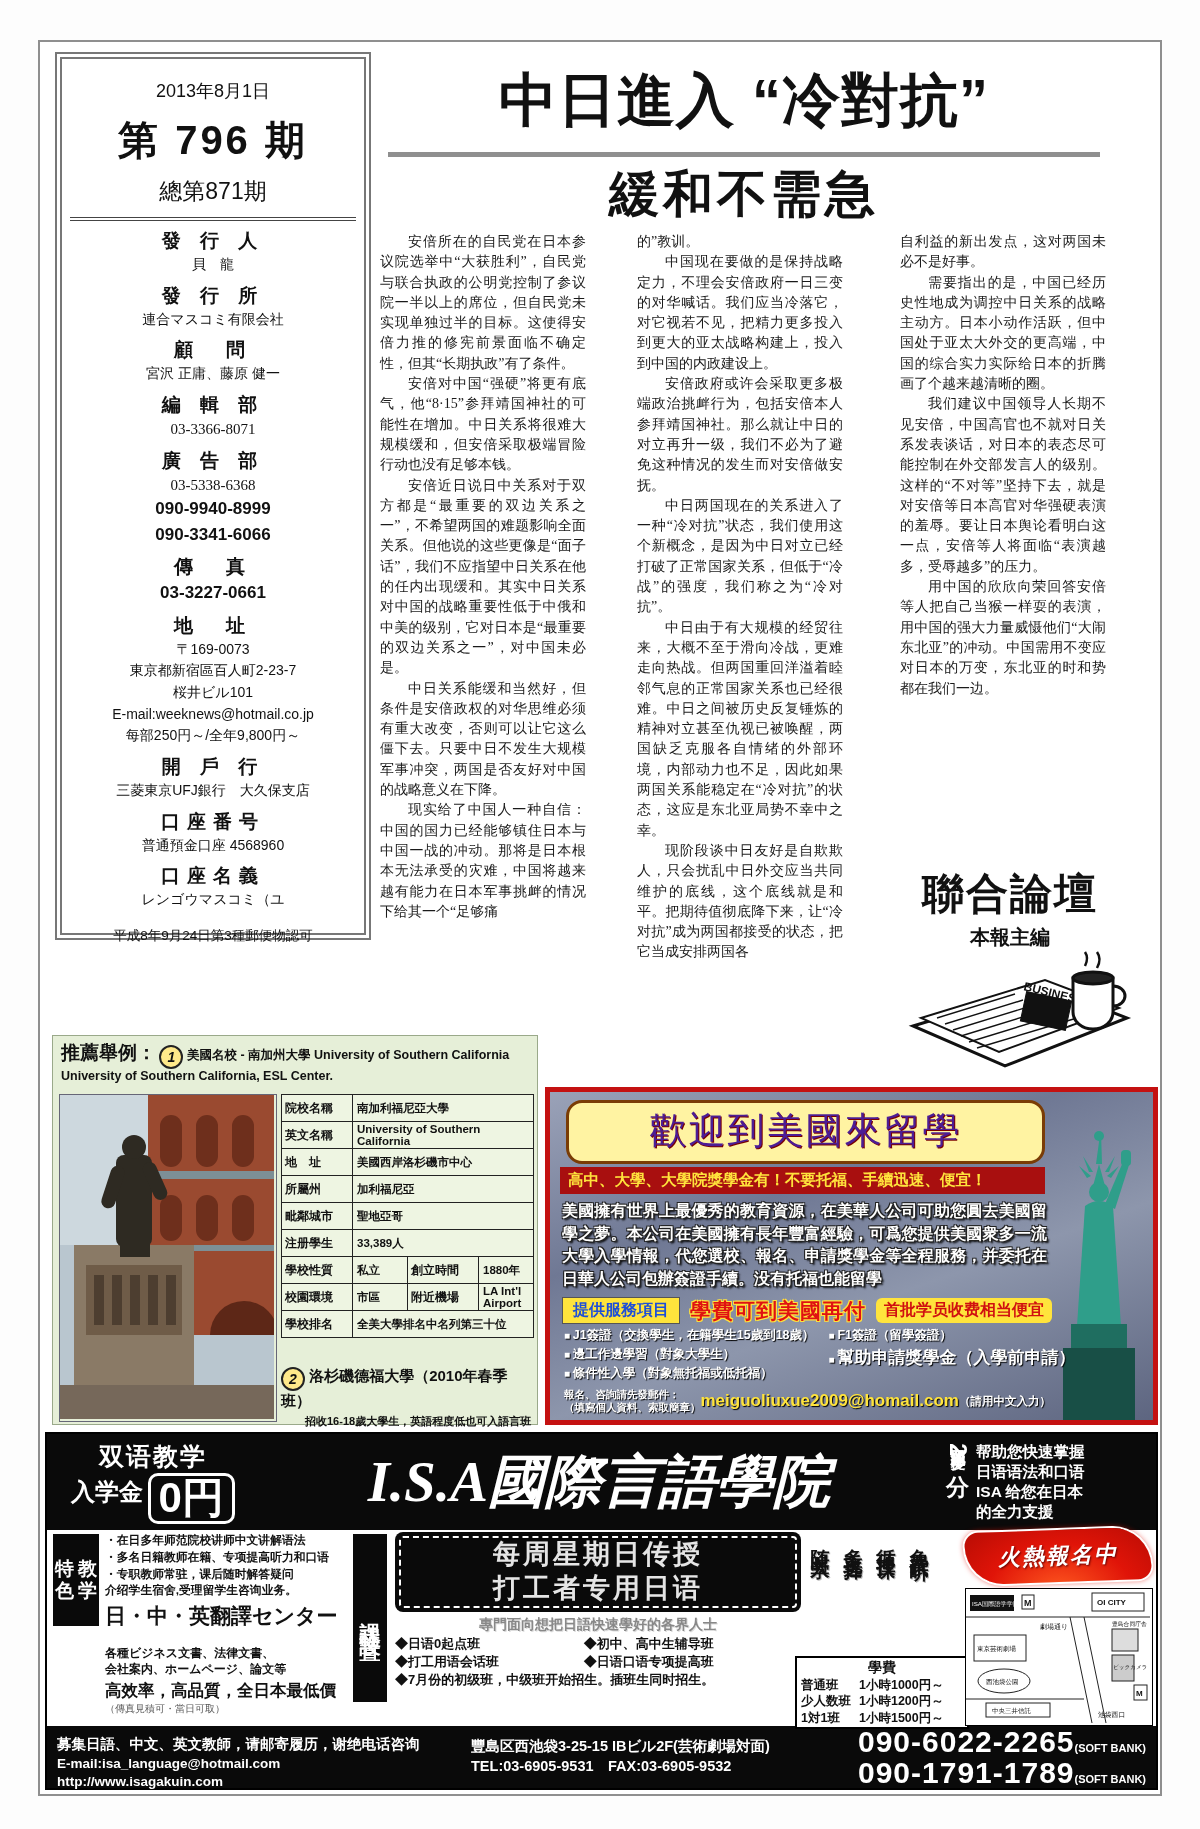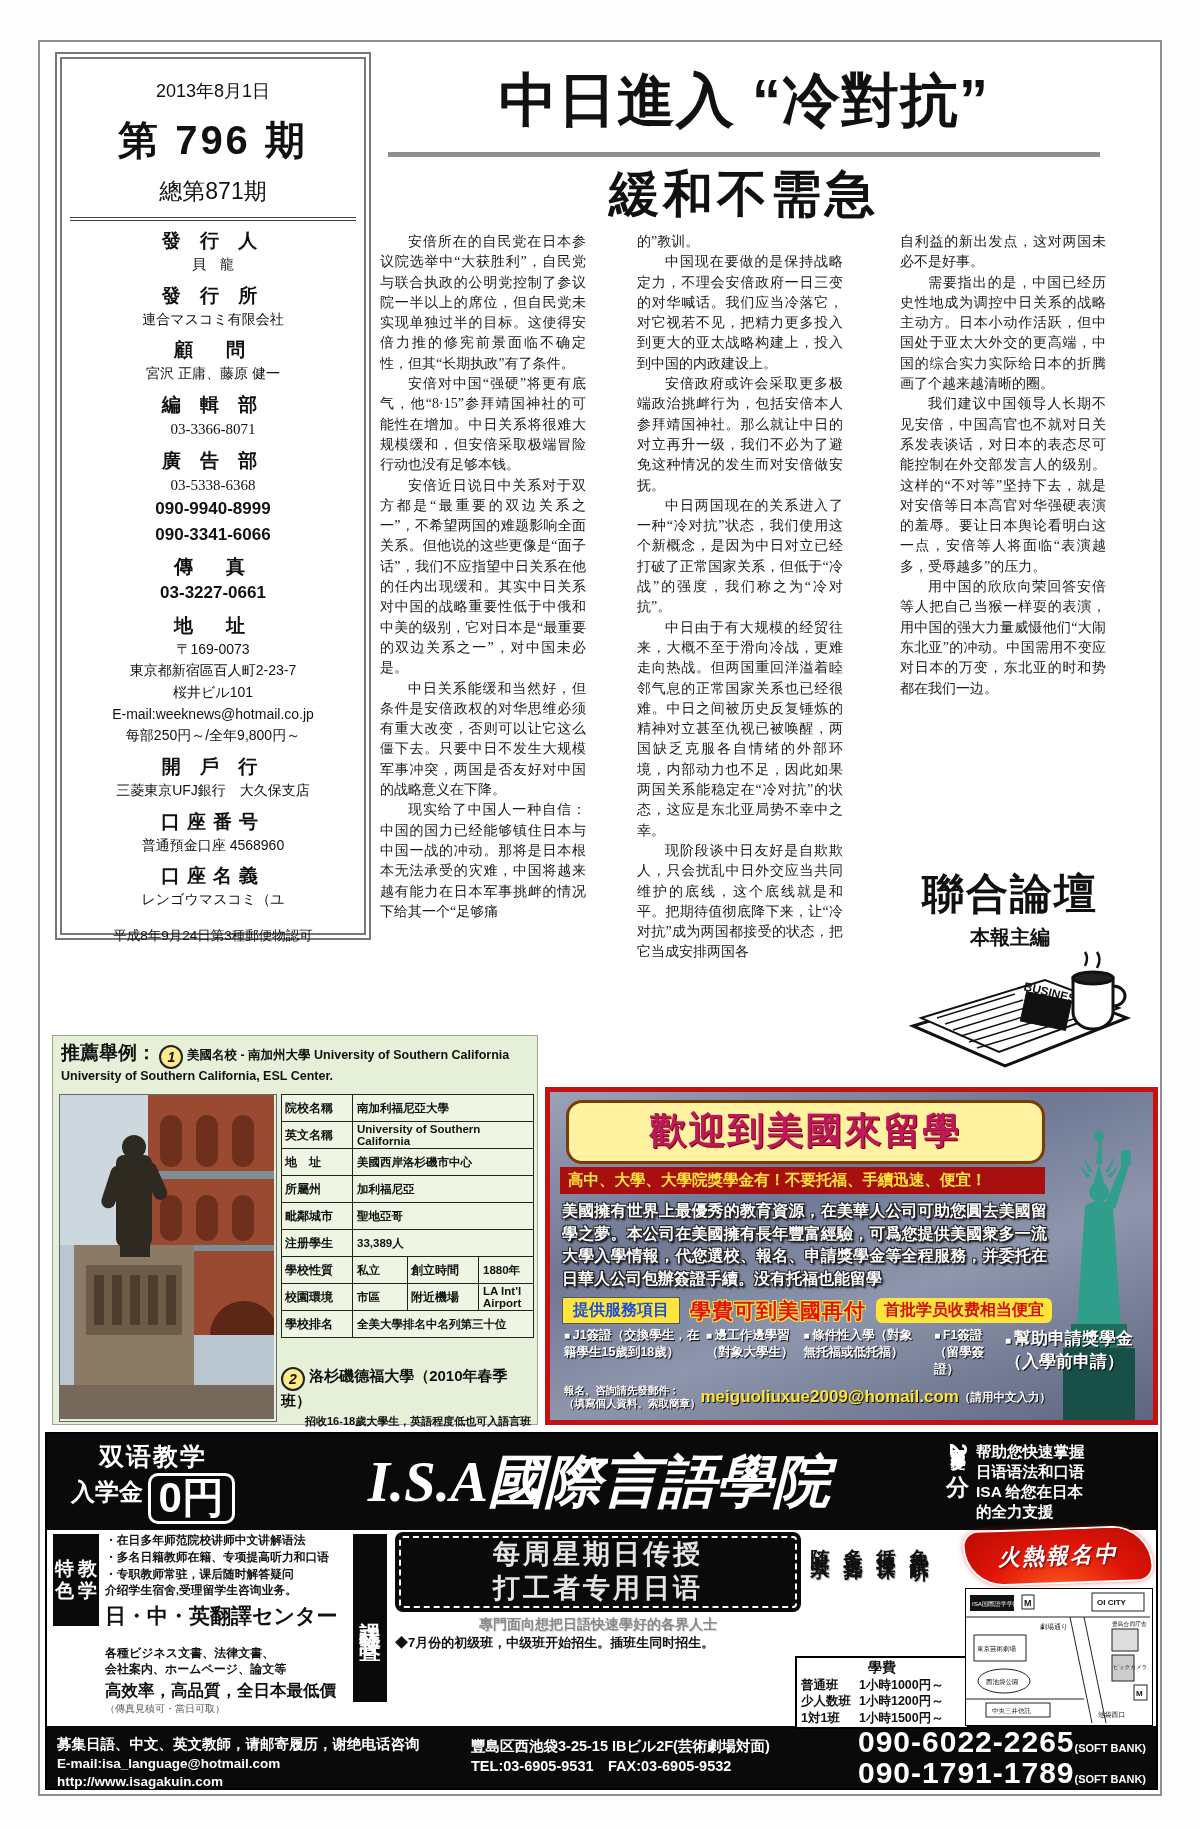--- a/index.html
+++ b/index.html
@@ -53,34 +53,34 @@
   .tl2{width:52px;}
   .gp-item2{position:absolute;left:228px;top:330px;width:254px;font-size:15px;font-weight:900;line-height:1.3;}
   .gp-item2 small{display:block;font-size:11px;font-weight:700;margin-top:3px;margin-left:24px;}
 
   
   .red-ad{position:absolute;left:545px;top:1087px;width:613px;height:338px;border:5px solid #c41111;box-sizing:border-box;
           background:linear-gradient(160deg,#9aa2b8 0%,#6f7894 34%,#8d96ac 60%,#5d6580 100%);overflow:hidden;}
   .liberty{position:absolute;right:4px;top:34px;}
   .ra-yellow{margin:8px 108px 3px 16px;background:#fff3a2;border:3px solid #7a3c05;border-radius:16px;
              text-align:center;padding:3px 0 5px 0;position:relative;z-index:2;}
-  .ra-title{font-size:37px;font-weight:700;color:#be185d;letter-spacing:2px;
+  .ra-title{font-size:37px;font-weight:400;color:#4c1d95;letter-spacing:2px;
             text-shadow:1px 1px 0 #7a0000;}
   .ra-bar{margin:0 108px 0 10px;background:#a80f0f;color:#ffe43c;font-size:15.5px;font-weight:900;
           padding:3px 8px;position:relative;z-index:2;white-space:nowrap;}
   .ra-body{margin:6px 10px 0 12px;padding-right:96px;color:#fff;font-size:16px;font-weight:900;line-height:1.42;
            text-shadow:-1px -1px 0 #222,1px -1px 0 #222,-1px 1px 0 #222,1px 1px 0 #222,2px 2px 2px #000;
            position:relative;z-index:2;text-align:justify;}
   .ra-badges{display:flex;align-items:center;gap:10px;margin:6px 10px 2px 12px;position:relative;z-index:2;}
   .badge-title{background:#ffe43c;color:#1d4ed8;font-size:16px;font-weight:900;padding:2px 10px;border:1px solid #555;}
   .badge-pay{color:#e01212;font-size:21px;font-weight:900;letter-spacing:1px;
              text-shadow:-1px -1px 0 #ffe43c,1px -1px 0 #ffe43c,-1px 1px 0 #ffe43c,1px 1px 0 #ffe43c;}
   .badge-cheap{background:#ffe43c;color:#d01010;font-size:16px;font-weight:900;padding:2px 8px;border-radius:6px;}
   .ra-services{display:flex;margin:2px 10px 0 14px;position:relative;z-index:2;gap:14px;}
-  .svc-col{display:flex;flex-direction:row;gap:2px;}
+  .svc-col{display:flex;flex-direction:column;gap:2px;}
   .svc{color:#fff;font-size:12.5px;font-weight:700;text-shadow:1px 1px 1px #000;}
   .svc::before{content:"■ ";font-size:10px;}
   .svc-big{font-size:17px;font-weight:900;}
   .ra-contact{display:flex;align-items:center;gap:0;margin:6px 10px 0 14px;position:relative;z-index:2;}
   .ra-contact .stack{font-size:10.5px;color:#fff;font-weight:700;line-height:1.25;text-shadow:1px 1px 1px #000;}
   .ra-email{color:#ffe43c;font-size:17px;font-weight:900;text-shadow:1px 1px 1px #000;}
   .ra-note{color:#fff;font-size:11.5px;font-weight:700;text-shadow:1px 1px 1px #000;}
 
   
   .isa{position:absolute;left:45px;top:1432px;width:1113px;height:358px;border:2px solid #000;box-sizing:border-box;background:#fff;}
@@ -428,20 +428,26 @@
     </div>
 
     <div class="vtab vtab-course">課程設置</div>
 
     <div class="isa-mid">
       <div class="course-banner">
           <div>每周星期日传授</div>
           <div>打工者专用日语</div>
         </div>
       <div class="course-target">專門面向想把日語快速學好的各界人士</div>
+      <div class="course-items">
+          <div>◆日语0起点班</div>
+          <div>◆初中、高中生辅导班</div>
+          <div>◆打工用语会话班</div>
+          <div>◆日语口语专项提高班</div>
+        </div>
       <div class="course-note">◆7月份的初级班，中级班开始招生。插班生同时招生。</div>
     </div>
 
     <div class="isa-slogans">
         <div class="slogan-v">随时入学</div>
         <div class="slogan-v">多重选择</div>
         <div class="slogan-v">循环授课</div>
         <div class="slogan-v">免费试听</div>
       </div>
 

